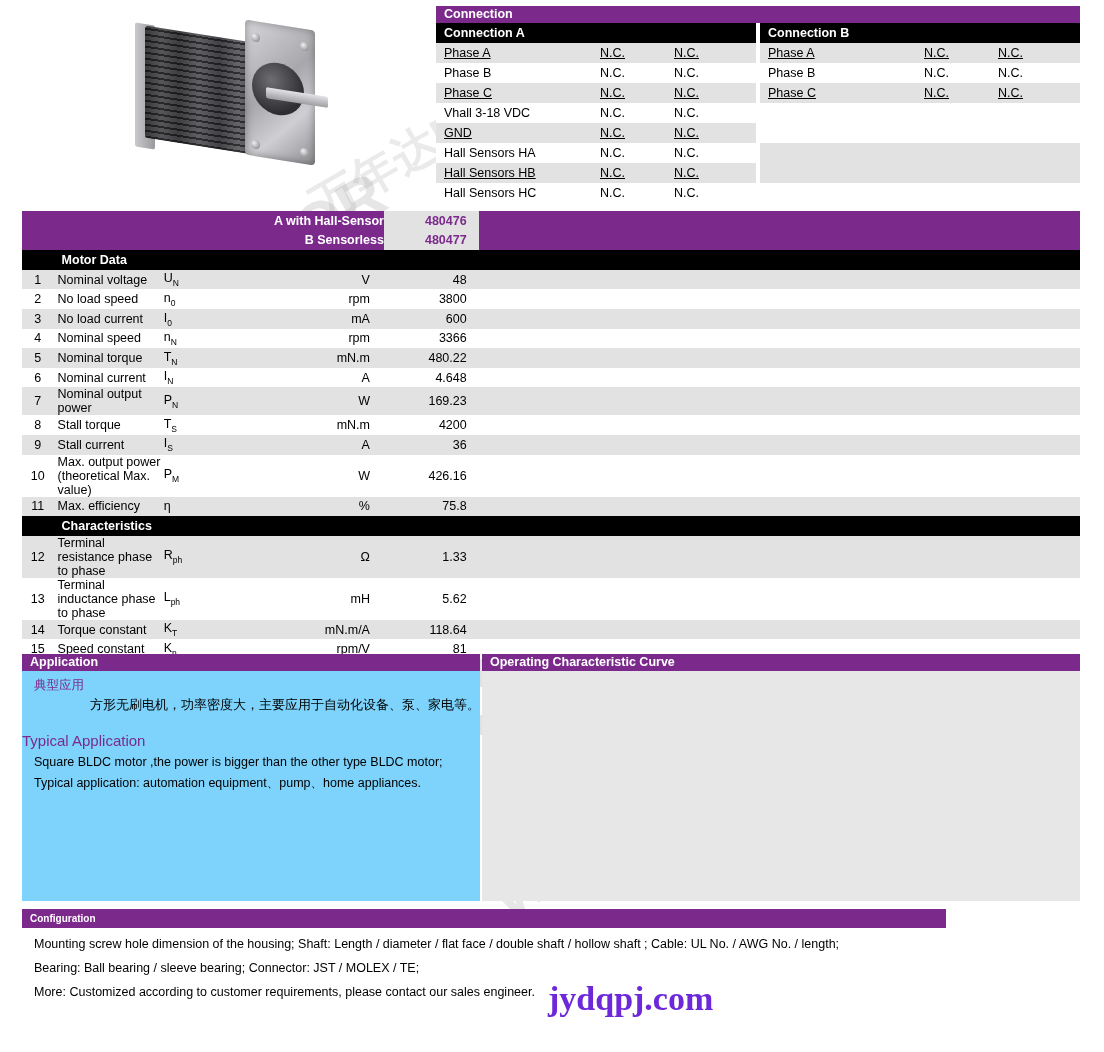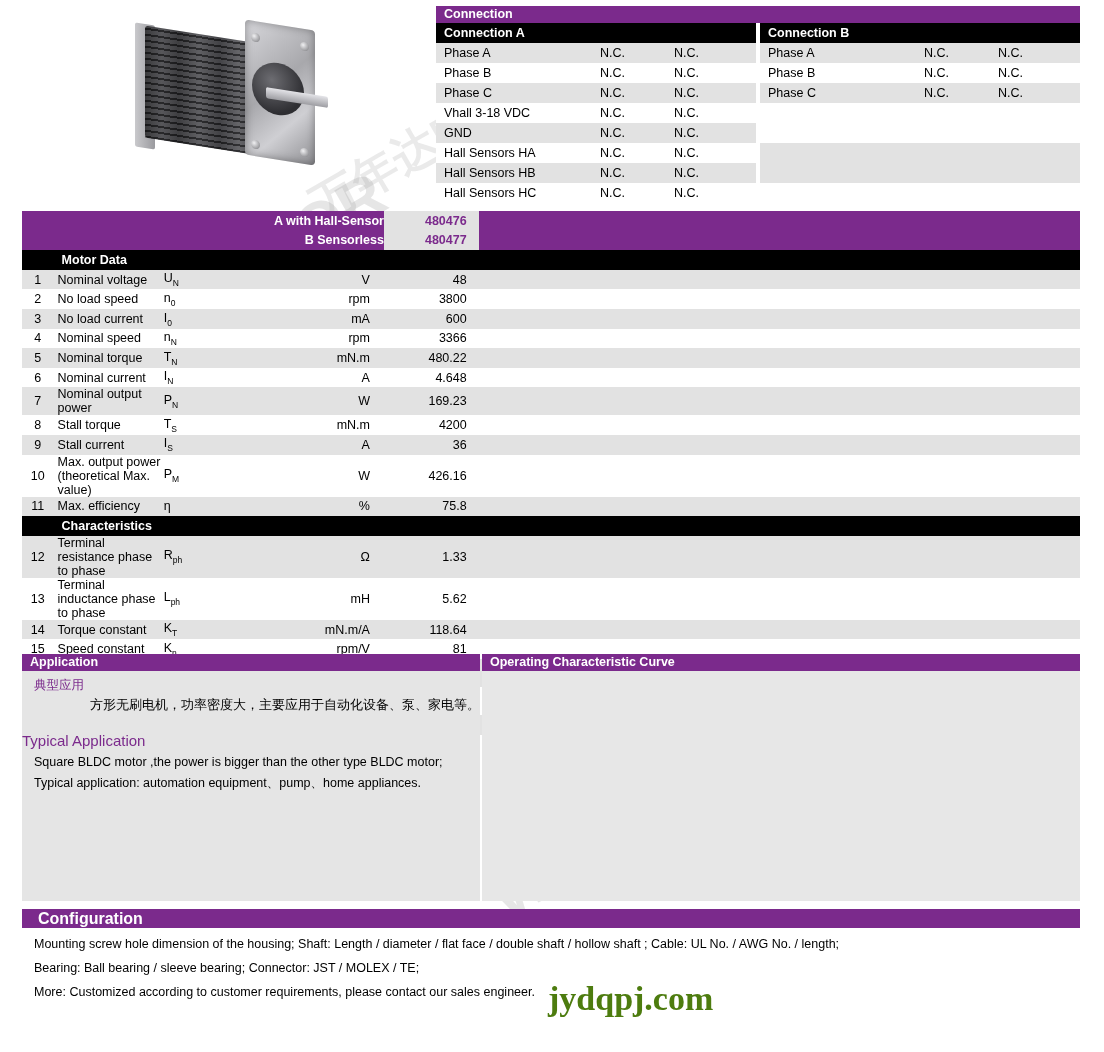--- a/index.html
+++ b/index.html
@@ -63,21 +63,21 @@
     background:radial-gradient(circle at 35% 35%,#f0f0f2,#76767a);transform:skewY(9deg);}
 
   
   .conn-wrap{position:absolute;left:436px;top:6px;width:644px;}
   table{border-collapse:collapse;}
   .hdr-purple{background:#7b2a8c;color:#fff;font-weight:bold;}
   .hdr-black{background:#000;color:#fff;font-weight:bold;}
   .conn-title{height:17px;line-height:17px;padding-left:8px;font-size:12.5px;}
   .conn-table{width:100%;table-layout:fixed;}
   .conn-table td{height:20px;font-size:12.5px;padding:0 0 0 8px;vertical-align:middle;}
-  .row-alt{background:#e2e2e2;}
+  .row-alt{background:#e2e2e2;text-decoration:underline;}
   .row-white{background:#fff;}
   .blank{background:#fff;}
 
   
   .spec{position:absolute;left:22px;top:211px;width:1058px;table-layout:fixed;}
   .spec td{height:19.6px;font-size:12.5px;padding:0;vertical-align:middle;}
   .spec .c-no{width:26px;text-align:center;}
   .spec .c-name{width:268px;padding-left:4px;}
   .spec .c-sym{width:60px;text-align:left;}
   .spec .c-unit{width:66px;text-align:right;padding-right:14px;}
@@ -89,32 +89,32 @@
   .alt td{background:#e2e2e2;}
   .wht td{background:#fff;}
   .hdr-lbl{text-align:right;padding-right:12px;font-weight:bold;}
   sub{font-size:8.5px;}
   sup{font-size:8.5px;}
 
   
   .app-bar{position:absolute;left:22px;top:654px;width:458px;height:17px;background:#7b2a8c;color:#fff;font-weight:bold;font-size:12.5px;line-height:17px;padding-left:8px;box-sizing:border-box;}
   .curve-bar{position:absolute;left:482px;top:654px;width:598px;height:17px;background:#7b2a8c;color:#fff;font-weight:bold;font-size:12.5px;line-height:17px;padding-left:8px;box-sizing:border-box;}
   .curve-box{position:absolute;left:482px;top:671px;width:598px;height:230px;background:#e7e7e7;}
-  .app-box{position:absolute;left:22px;top:671px;width:458px;height:230px;background:#e5e5e5;}
+  .app-box{position:absolute;left:22px;top:671px;width:458px;height:230px;background:#7dd3fc;}
   .app-cn-title{color:#7b2a8c;font-size:12.5px;margin:6px 0 2px 12px;}
   .app-cn-text{font-size:13px;margin:0 0 18px 12px;text-align:right;}
   .app-en-title{color:#7b2a8c;font-size:15px;margin:0 0 4px 0;}
   .app-en-text{font-size:12.5px;margin:0 0 2px 12px;line-height:19px;}
 
   
-  .cfg-bar{position:absolute;left:22px;top:909px;width:1058px;height:19px;background:#7b2a8c;color:#fff;font-weight:bold;font-size:16px;line-height:19px;padding-left:16px;box-sizing:border-box;}
+  .cfg-bar{position:absolute;left:22px;top:909px;width:924px;height:19px;background:#7b2a8c;color:#fff;font-weight:bold;font-size:10px;line-height:19px;padding-left:8px;box-sizing:border-box;}
   .cfg-list{position:absolute;left:22px;top:932px;width:1058px;}
   .cfg-list div{font-size:12.5px;padding:5px 0 5px 12px;}
 
-  .site{position:absolute;left:548px;top:980px;font-size:34px;font-weight:bold;color:#4d7c0f;font-family:"Liberation Serif", serif;}
+  .site{position:absolute;left:548px;top:980px;font-size:34px;font-weight:bold;color:#6d28d9;font-family:"Liberation Serif", serif;}
 </style>
 </head>
 <body>
 
 <div class="sheet">
 
   <div id="wm-layer">
       <div class="wm" style="left: 18px; top: 250px; font-size: 62px; transform: rotate(-30deg);">WZD MOTOR</div>
       <div class="wm" style="left: 470px; top: 770px; font-size: 62px; transform: rotate(-30deg);">WZD MOTOR</div>
       <div class="wm" style="left: 600px; top: 60px; font-size: 46px; transform: rotate(-30deg);">WZD MOTOR</div>

